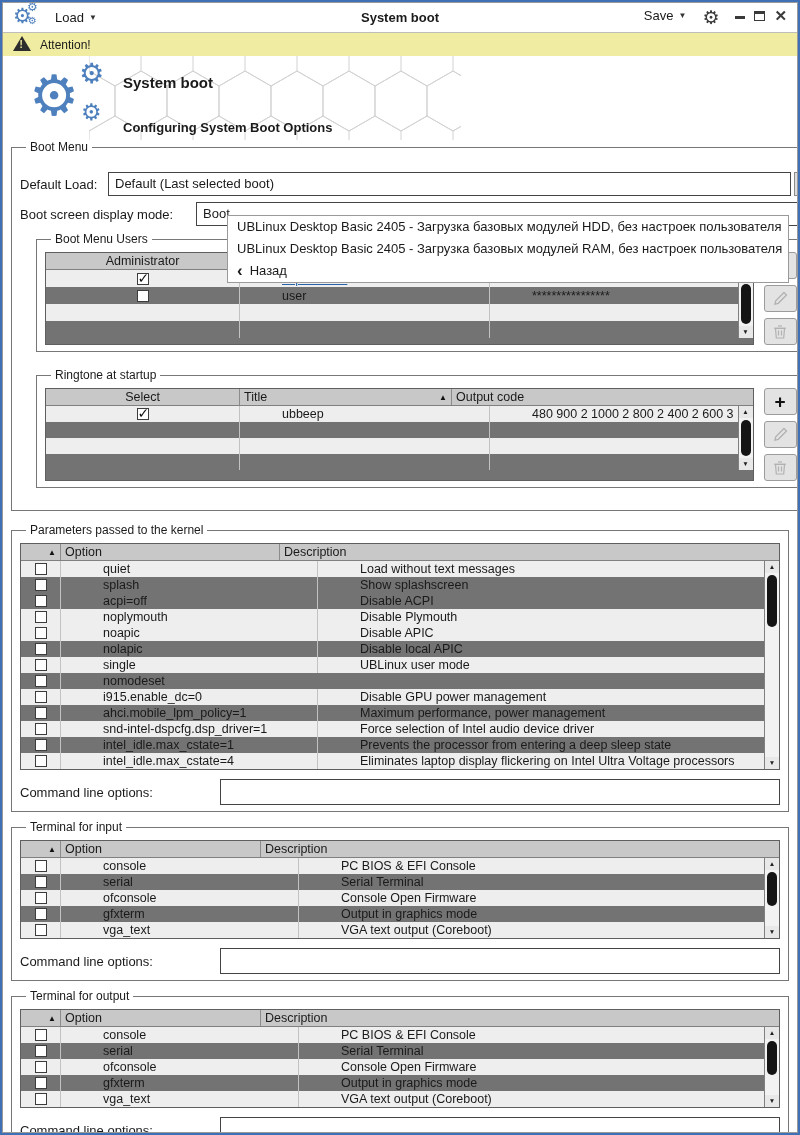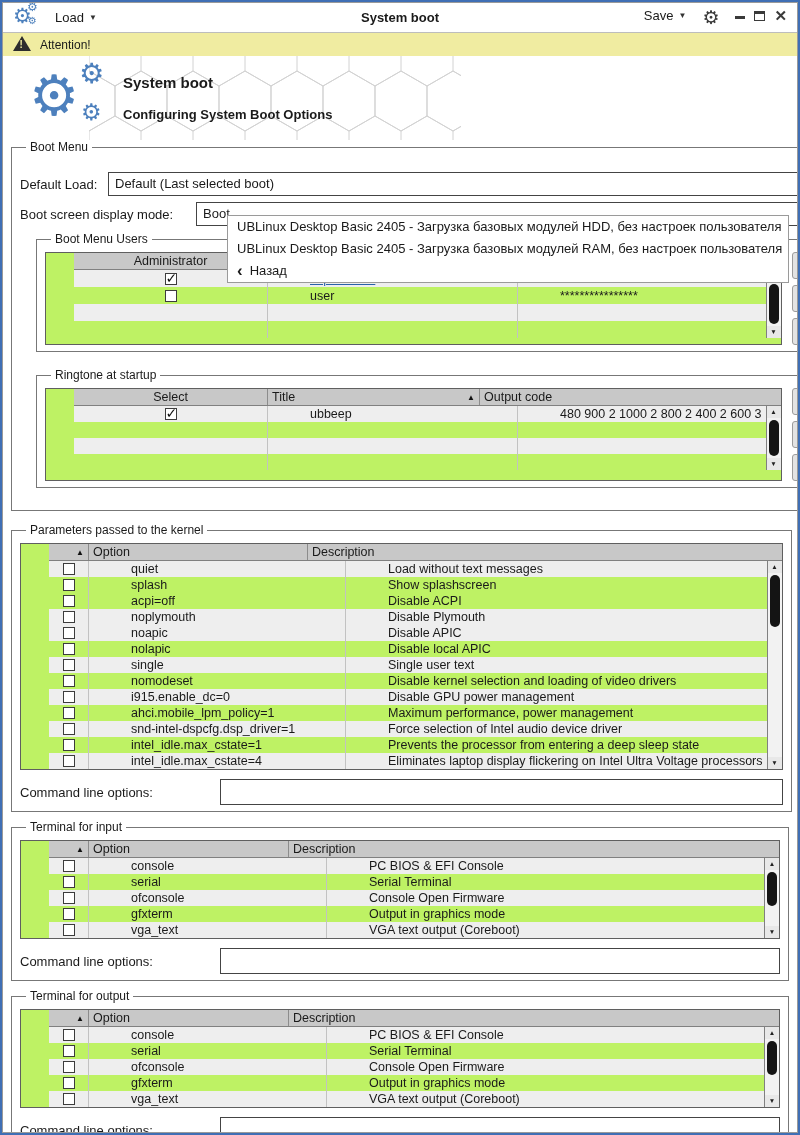--- a/index.html
+++ b/index.html
@@ -31,21 +31,21 @@
   .warn-tri::after { content:"!"; position:absolute; left:-2.5px; top:3px; color:#f0eca1; font-size:10px; font-weight:bold; }
 
   
   .header { height:84px; position:relative; overflow:hidden; }
   .hexbg { position:absolute; left:86px; top:0; }
   .logo { position:absolute; left:20px; top:5px; width:86px; height:74px; color:#4d80bd; font-family:"DejaVu Sans",sans-serif; }
   .logo .g1 { position:absolute; left:6px; top:2px; font-size:56px; }
   .logo .g2 { position:absolute; left:56px; top:-4px; font-size:28px; }
   .logo .g3 { position:absolute; left:58px; top:38px; font-size:23px; }
   .hd-title { position:absolute; left:120px; top:18px; font-weight:bold; font-size:15px; }
-  .hd-sub   { position:absolute; left:120px; top:51px; font-weight:bold; font-size:13px; }
+  .hd-sub   { position:absolute; left:120px; top:64px; font-weight:bold; font-size:13px; }
 
   
   fieldset { border:1px solid #777; margin:0 8px; padding:4px 8px 6px; }
   legend { font-size:12px; padding:0 4px; margin-left:6px; }
   .fs-sub { margin:16px; }
 
   .bm-row { display:flex; align-items:center; font-size:13px; }
   .r1 { margin-top:8px; height:26px; }
   .r2 { margin-top:14px; height:24px; }
   .r3 { margin-top:6px; height:24px; }
@@ -65,21 +65,21 @@
   .menu-btn { width:28px; height:24px; margin-left:3px; background:#dedede; border:1px solid #8a8a8a; display:flex; align-items:center; justify-content:center; font-size:17px; font-weight:bold; color:#222; flex:none; }
 
   
   .dropdown { position:absolute; left:224px; top:212px; width:562px; background:#fff; border:1px solid #9a9a9a; z-index:40; font-size:13px; }
   .dd-item { height:22px; line-height:22px; padding:0 9px; white-space:nowrap; overflow:hidden; }
   .dd-back { display:flex; align-items:center; gap:7px; }
   .dd-chevron { font-weight:bold; font-size:17px; line-height:20px; }
 
   
   .fs-flex { display:flex; gap:10px; margin-top:2px; }
-  .tbl { flex:1; border:1px solid #5f5f5f; font-size:12.5px; background:#bef264;padding-left:28px; }
+  .tbl { flex:1; border:1px solid #5f5f5f; font-size:12.5px; background:#737373; }
   .thead { display:flex; background:#c8c8c8; border-bottom:1px solid #808080; height:17px; align-items:center; }
   .thead > div { border-right:1px solid #8c8c8c; height:100%; display:flex; align-items:center; padding:0 4px; }
   .thead > div:last-child { border-right:none; }
   .tbody-wrap { display:flex; }
   .rows { flex:1; overflow:hidden; }
   .trow { display:flex; height:16px; align-items:center;gap:38px; }
   .trow.h17 { height:17px; }
   .trow.odd { background:#eeeeee; }
   .trow > div { border-right:1px solid #c2c2c2; height:100%; display:flex; align-items:center; padding:0 4px; overflow:hidden; white-space:nowrap; }
   .trow > div:last-child { border-right:none; }
@@ -373,28 +373,27 @@
                   <div class="cb small"></div>
                 </div>
                 <div class="k2">nolapic</div>
                 <div class="kflex">Disable local APIC</div>
               </div>
           <div class="trow odd">
                 <div class="k1 ccenter">
                   <div class="cb small"></div>
                 </div>
                 <div class="k2">single</div>
-                <div class="kflex">Single user text</div>
+                <div class="kflex">UBLinux user mode</div>
               </div>
           <div class="trow">
                 <div class="k1 ccenter">
                   <div class="cb small"></div>
                 </div>
                 <div class="k2">nomodeset</div>
-                <div class="kflex">Disable kernel selection and loading of video drivers</div>
               </div>
           <div class="trow odd">
                 <div class="k1 ccenter">
                   <div class="cb small"></div>
                 </div>
                 <div class="k2">i915.enable_dc=0</div>
                 <div class="kflex">Disable GPU power management</div>
               </div>
           <div class="trow">
                 <div class="k1 ccenter">

